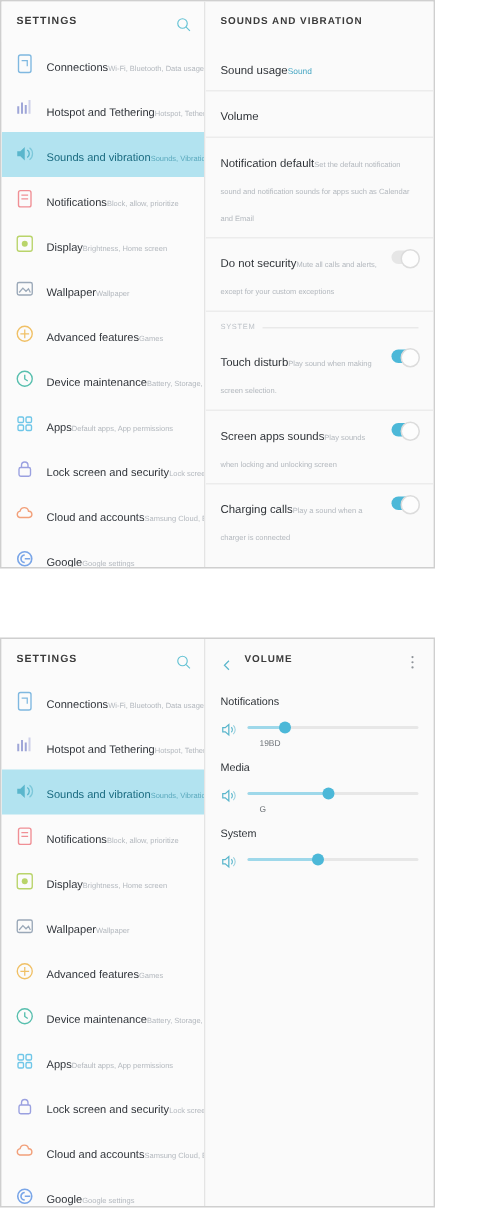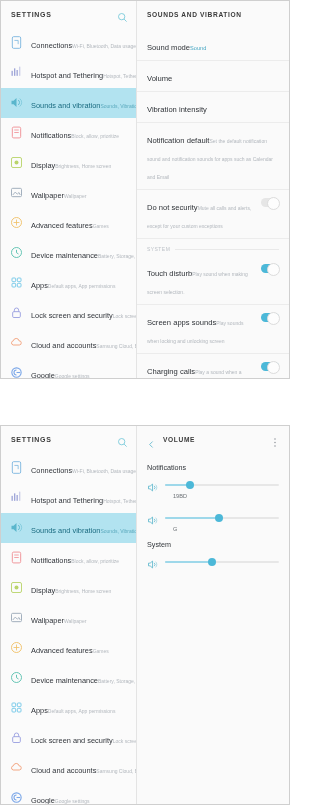--- a/index.html
+++ b/index.html
@@ -272,27 +272,24 @@
           </div>
         </div>
     </div>
 
     <div class="detail">
       <div class="dt-head">
         <div class="dt-title">SOUNDS AND VIBRATION</div>
       </div>
       <div class="dt-body" id="s1body">
           <div class="row">
-            <span class="row-txt"><span class="row-lab">Sound mode</span><span class="row-val">Sound</span></span>
+            <span class="row-txt"><span class="row-lab">Sound usage</span><span class="row-val">Sound</span></span>
           </div>
           <div class="row">
             <span class="row-txt"><span class="row-lab">Volume</span></span>
-          </div>
-          <div class="row">
-            <span class="row-txt"><span class="row-lab">Vibration intensity</span></span>
           </div>
           <div class="row">
             <span class="row-txt"><span class="row-lab">Notification default</span><span class="row-sub">Set the default notification sound and notification sounds for apps such as Calendar and Email</span></span>
           </div>
           <div class="row">
             <span class="row-txt"><span class="row-lab">Do not security</span><span class="row-sub">Mute all calls and alerts, except for your custom exceptions</span></span>
             <span class="tg off"></span>
           </div>
           <div class="sect">
             <span class="sect-lab">SYSTEM</span>
@@ -473,20 +470,21 @@
                   <path d="M11.4 3.2 a5.2 5.2 0 0 1 0 7.6" fill="none" stroke="#5ab6cc" stroke-width=".9" opacity=".65"></path>
                 </svg></span>
               <span class="track">
                 <span class="fill" style="width:22%"></span>
                 <span class="thumb" style="left:22%"></span>
               </span>
             </div>
             <div class="vol-note">19BD</div>
           </div>
           <div class="vol-grp">
+            <div class="vol-lab">Media</div>
             <div class="vol-line">
               <span class="spk"><svg viewBox="0 0 16 14" width="12" height="11">
                   <path d="M2 5.2 h2.2 L7.4 2.4 v9.2 L4.2 8.8 H2 z" fill="none" stroke="#5ab6cc" stroke-width="1.1"></path>
                   <path d="M9.6 4.8 a3 3 0 0 1 0 4.4" fill="none" stroke="#5ab6cc" stroke-width="1"></path>
                   <path d="M11.4 3.2 a5.2 5.2 0 0 1 0 7.6" fill="none" stroke="#5ab6cc" stroke-width=".9" opacity=".65"></path>
                 </svg></span>
               <span class="track">
                 <span class="fill" style="width:47%"></span>
                 <span class="thumb" style="left:47%"></span>
               </span>

